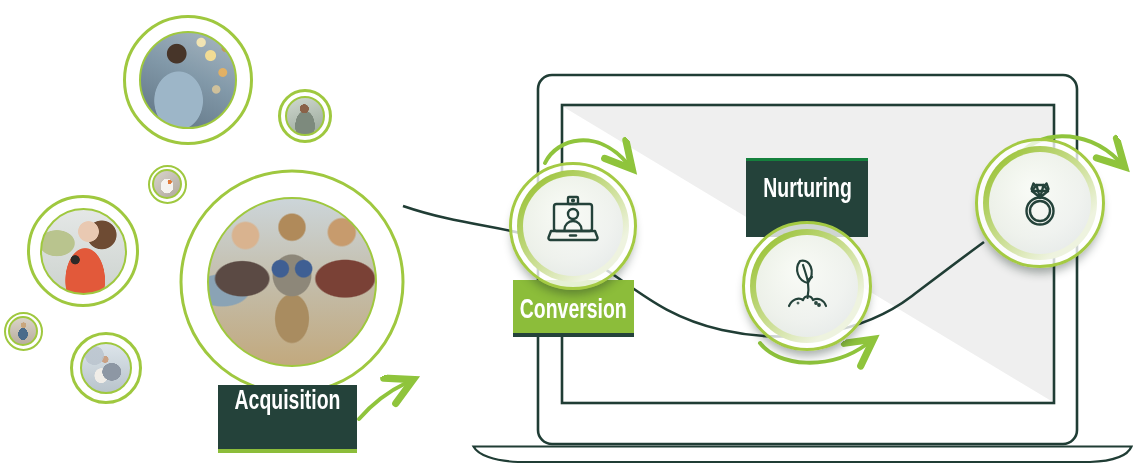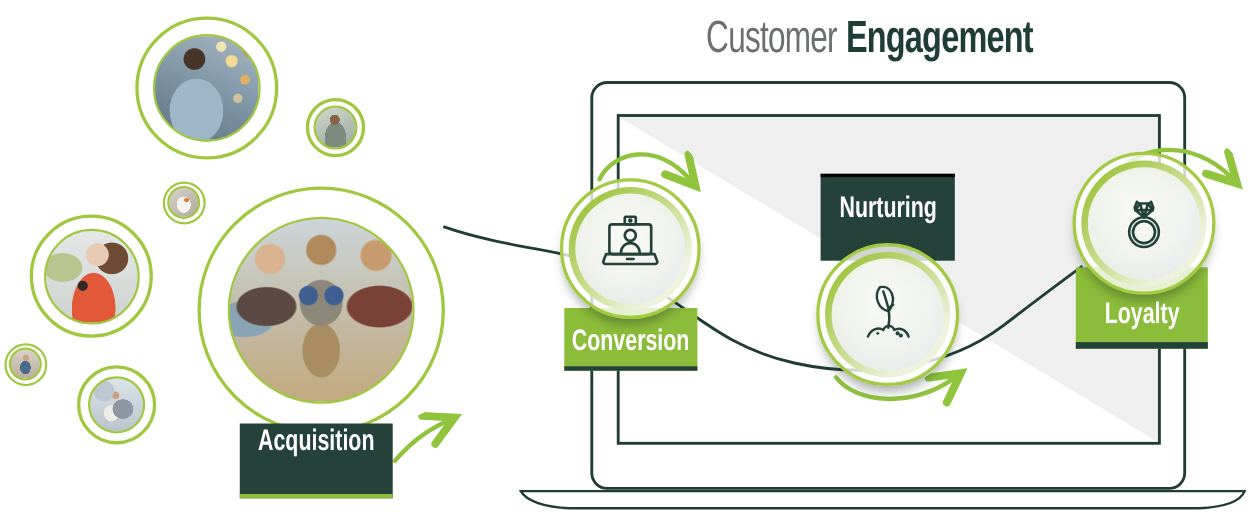--- a/index.html
+++ b/index.html
@@ -105,36 +105,29 @@
     <path d="M403,206 C470,229 525,226 576,252 C628,278 652,314 722,330 C790,345 862,334 912,296 C945,271 962,258 984,242" fill="none" stroke="#203d35" stroke-width="2.6"></path>
 
     <circle cx="292" cy="282" r="111" fill="none" stroke="#9fc83f" stroke-width="3"></circle>
 
     <path d="M545,163 C557,138 597,128 627,163" fill="none" stroke="#8fc43c" stroke-width="4" stroke-linecap="round" marker-end="url(#arrw)"></path>
     <path d="M760,343 C778,367 830,371 867,344" fill="none" stroke="#8fc43c" stroke-width="4" stroke-linecap="round" marker-end="url(#arrw)"></path>
     <path d="M1018,158 C1034,131 1085,126 1119,161" fill="none" stroke="#8fc43c" stroke-width="4" stroke-linecap="round" marker-end="url(#arrw)"></path>
     <path d="M359,419 C372,404 385,393 406,383" fill="none" stroke="#8fc43c" stroke-width="4" stroke-linecap="round" marker-end="url(#arrw)"></path>
   </svg>
 
-  <div class="title" style="z-index:5;">
-    <span class="t1">Customer</span>
-    <span class="t2">Engagement</span>
-  </div>
 
   <div class="slabel lab-dark" style="left:218px;top:385px;width:139px;height:68px;border-bottom:4px solid #8cbd3a;align-items:flex-start;padding-bottom:10px;">
     <span>Acquisition</span>
   </div>
   <div class="slabel lab-green" style="left:513px;top:280px;width:121px;height:57px;">
     <span>Conversion</span>
   </div>
-  <div class="slabel lab-dark" style="left:746px;top:158px;width:122px;height:79px;border-top:3px solid #000000;align-items:flex-start;padding-top:12px;">
+  <div class="slabel lab-dark" style="left:746px;top:158px;width:122px;height:79px;border-top:3px solid #15803d;align-items:flex-start;padding-top:12px;">
     <span>Nurturing</span>
-  </div>
-  <div class="slabel lab-green" style="left:978px;top:243px;width:120px;height:74px;border-bottom:6px solid #24423a;padding-bottom:10px;">
-    <span>Loyalty</span>
   </div>
 
   <div class="ring" style="left:123px;top:15px;width:130px;height:130px;"></div>
   <div class="photo p-man-phone" style="left:139px;top:31px;width:98px;height:98px;"></div>
 
   <div class="ring" style="left:278px;top:89px;width:54px;height:54px;border-width:3px;"></div>
   <div class="photo p-man-small" style="left:285px;top:96px;width:40px;height:40px;"></div>
 
   <div class="ring" style="left:148px;top:165px;width:39px;height:39px;border-width:2px;"></div>
   <div class="photo p-hand-card" style="left:152px;top:169px;width:30px;height:30px;"></div>

